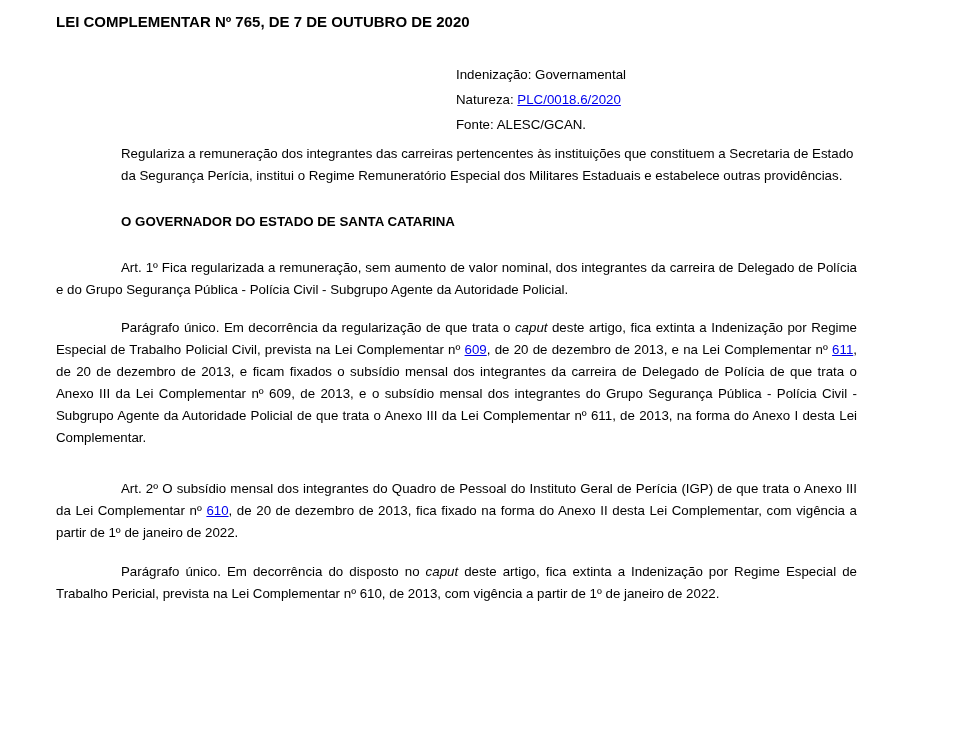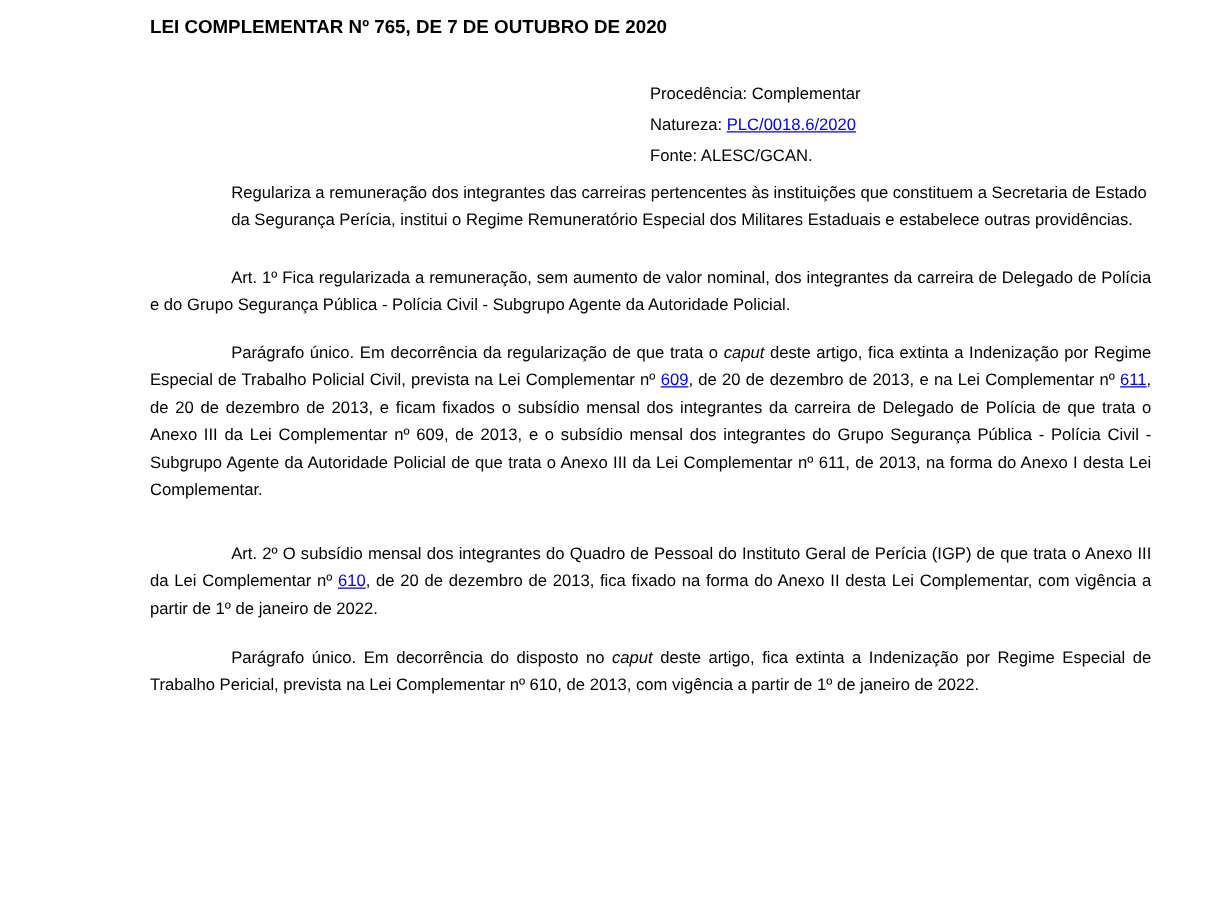--- a/index.html
+++ b/index.html
@@ -10,21 +10,21 @@
   .page {
     position: relative;
     width: 977px;
     height: 737px;
     overflow: hidden;
     background: var(--bg-color, #ffffff);
     color: var(--text-color, #000000);
     font-family: "Liberation Sans", sans-serif;
   }
   .content {
-    margin-left: 120px;
+    margin-left: 56px;
     width: 823px;
     font-size: 13.3px;
     line-height: 22px;
   }
   .title {
     margin: 0;
     padding-top: 13px;
     font-size: 15px;
     line-height: 18px;
     font-weight: bold;
@@ -65,27 +65,28 @@
 </style>
 </head>
 <body>
 
 <div class="page">
   <div class="content">
 
     <h1 class="title">LEI COMPLEMENTAR Nº 765, DE 7 DE OUTUBRO DE 2020</h1>
 
     <div class="meta">
-      <div class="meta-line"><span>Procedência: Complementar</span></div>
+      <div class="meta-line"><span>Indenização: Governamental</span></div>
       <div class="meta-line"><span>Natureza: </span><a href="#" class="doc-link">PLC/0018.6/2020</a></div>
       <div class="meta-line"><span>Fonte: ALESC/GCAN.</span></div>
     </div>
 
     <p class="ementa">Regulariza a remuneração dos integrantes das carreiras pertencentes às instituições que constituem a Secretaria de Estado da Segurança Perícia, institui o Regime Remuneratório Especial dos Militares Estaduais e estabelece outras providências.</p>
 
+    <p class="heading">O GOVERNADOR DO ESTADO DE SANTA CATARINA</p>
 
 
     <p class="para justified p-art1"><span>Art. 1º Fica regularizada a remuneração, sem aumento de valor nominal, dos integrantes da carreira de Delegado de Polícia e do Grupo Segurança Pública - Polícia Civil - Subgrupo Agente da Autoridade Policial.</span></p>
 
     <p class="para justified p-pu1"><span>Parágrafo único. Em decorrência da regularização de que trata o </span><span class="italic">caput</span><span> deste artigo, fica extinta a Indenização por Regime Especial de Trabalho Policial Civil, prevista na Lei Complementar nº </span><a href="#" class="doc-link">609</a><span>, de 20 de dezembro de 2013, e na Lei Complementar nº </span><a href="#" class="doc-link">611</a><span>, de 20 de dezembro de 2013, e ficam fixados o subsídio mensal dos integrantes da carreira de Delegado de Polícia de que trata o Anexo III da Lei Complementar nº 609, de 2013, e o subsídio mensal dos integrantes do Grupo Segurança Pública - Polícia Civil - Subgrupo Agente da Autoridade Policial de que trata o Anexo III da Lei Complementar nº 611, de 2013, na forma do Anexo I desta Lei Complementar.</span></p>
 
     <p class="para justified p-art2"><span>Art. 2º O subsídio mensal dos integrantes do Quadro de Pessoal do Instituto Geral de Perícia (IGP) de que trata o Anexo III da Lei Complementar nº </span><a href="#" class="doc-link">610</a><span>, de 20 de dezembro de 2013, fica fixado na forma do Anexo II desta Lei Complementar, com vigência a partir de 1º de janeiro de 2022.</span></p>
 
     <p class="para justified p-pu2"><span>Parágrafo único. Em decorrência do disposto no </span><span class="italic">caput</span><span> deste artigo, fica extinta a Indenização por Regime Especial de Trabalho Pericial, prevista na Lei Complementar nº 610, de 2013, com vigência a partir de 1º de janeiro de 2022.</span></p>
 

